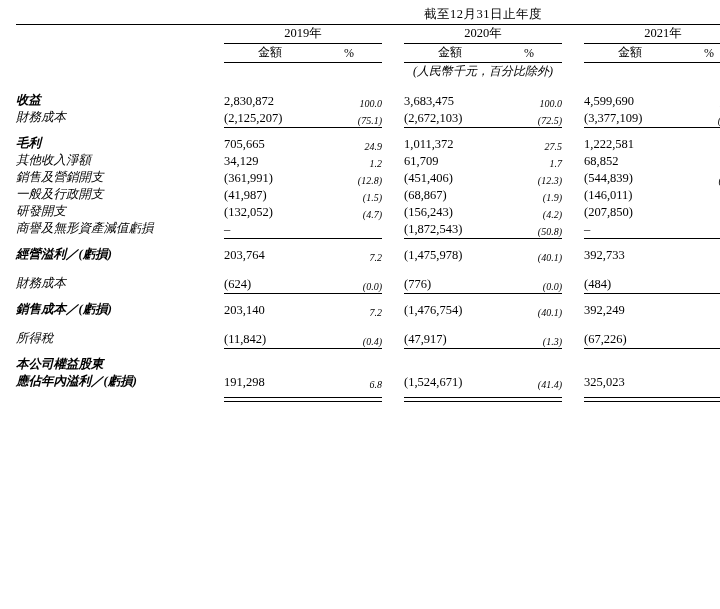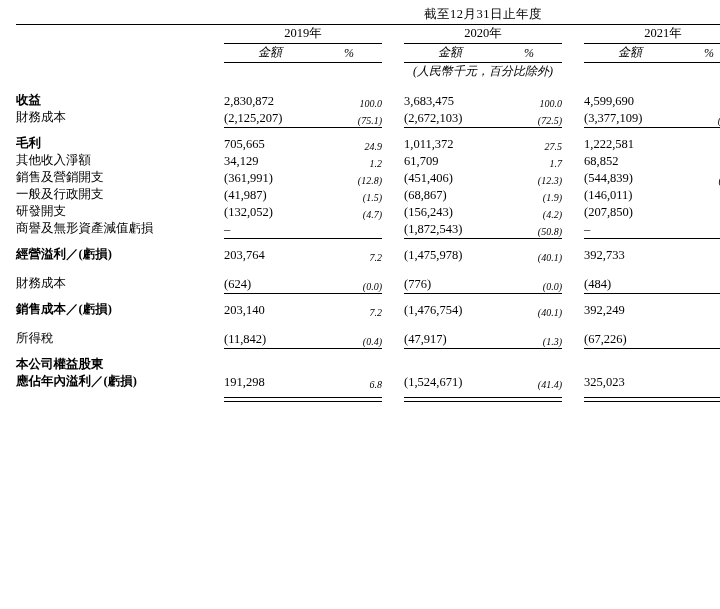--- a/index.html
+++ b/index.html
@@ -46,39 +46,39 @@
   }
   .hdr-year {
     text-align: center;
     font-size: 12.5px;
     font-weight: bold;
     padding: 4px 0 4px 0;
   }
   .hdr-sub {
     text-align: center;
     font-size: 12px;
-    font-style: italic;
     padding: 3px 0 3px 0;
   }
   .hdr-unit {
     text-align: center;
     font-size: 12px;
     font-style: italic;
     padding: 3px 0 7px 0;
   }
   .rule-top td {
     border-bottom: 1px solid #000;
     height: 1px;
     font-size: 0;
     line-height: 0;
   }
   .label {
     text-align: left;
     white-space: nowrap;
     padding: 1.5px 0;
+    font-style: italic;
   }
   .label.bold { font-weight: bold; }
   .num {
     text-align: left;
     white-space: nowrap;
     padding: 1.5px 0;
     font-size: 12.5px;
   }
   .pct {
     text-align: right;

